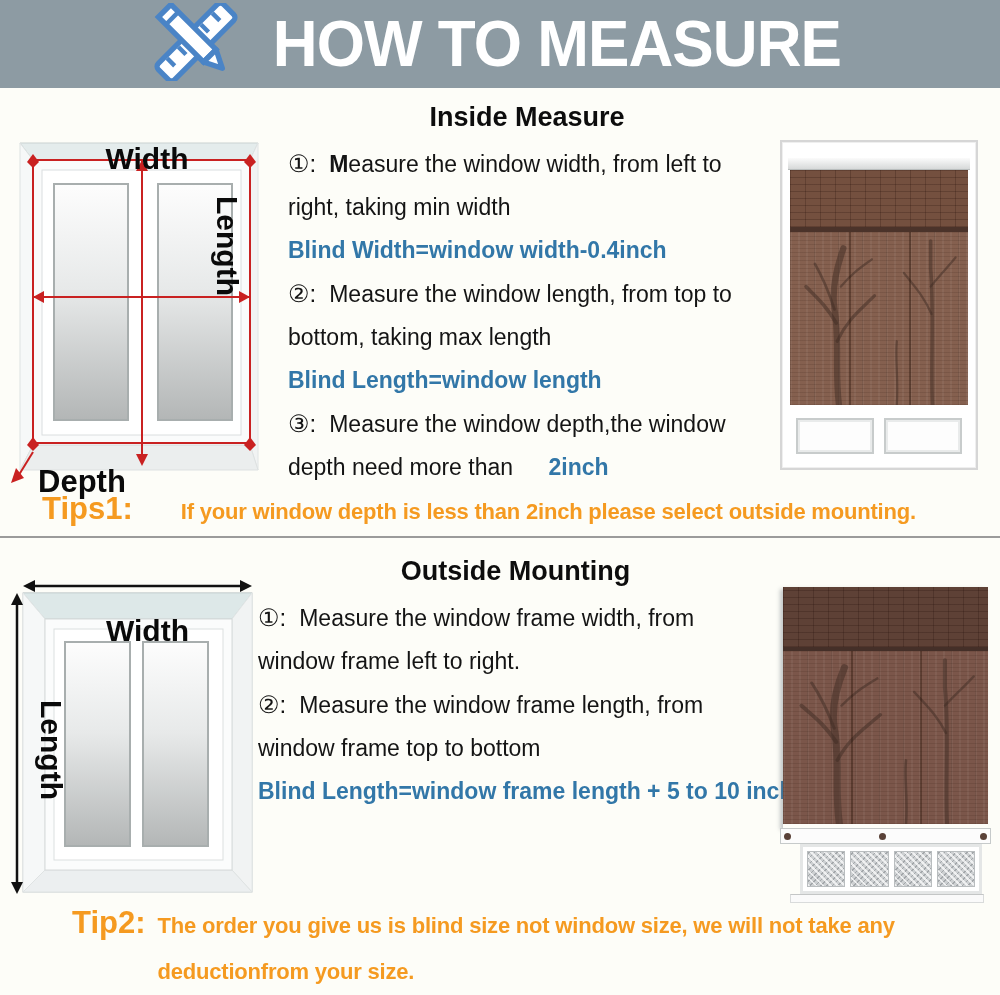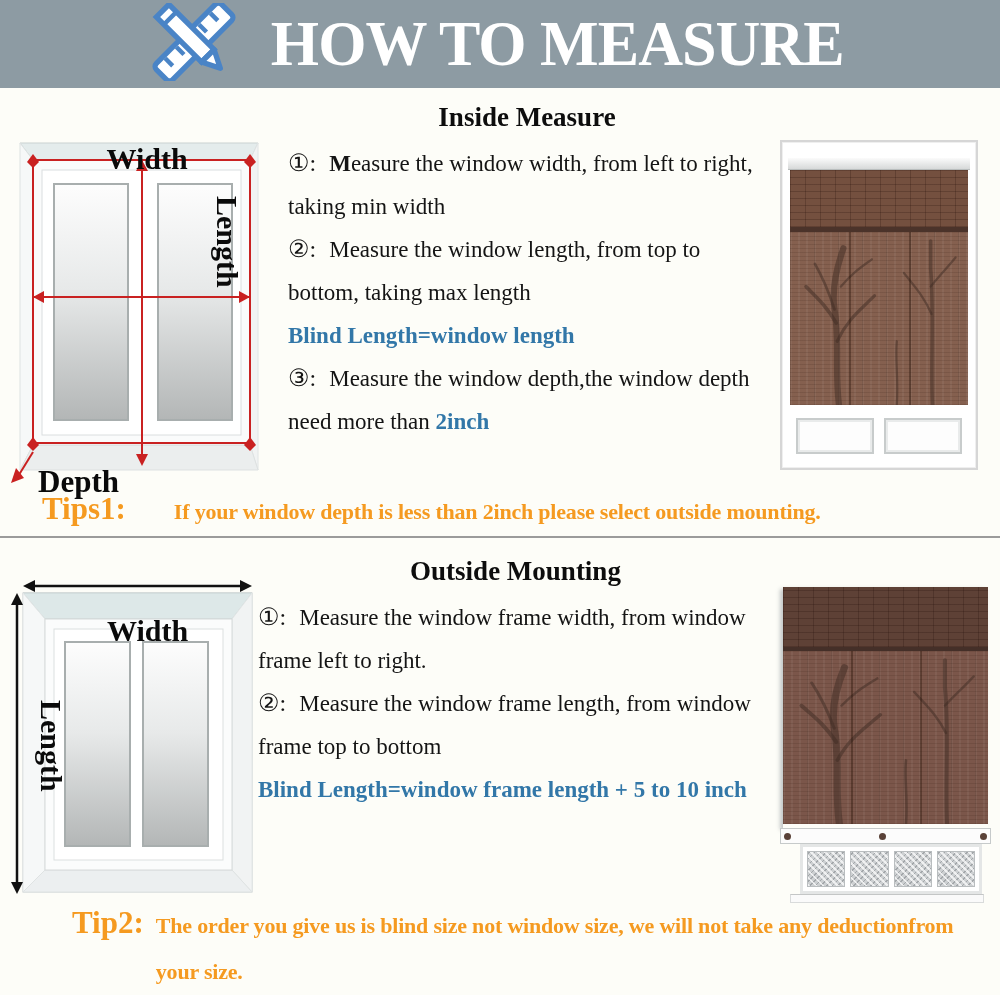--- a/index.html
+++ b/index.html
@@ -1,38 +1,38 @@
 <!DOCTYPE html>
 <html><head>
 <meta charset="utf-8">
 <style>
   * { margin:0; padding:0; box-sizing:border-box; }
   html,body { background:#ffffff; }
   .page {
     position:relative; width:1000px; height:995px; overflow:hidden;
-    background:#fdfdf8; font-family:Liberation Serif, serif; color:#151515;
+    background:#fdfdf8; font-family:Liberation Sans, sans-serif; color:#151515;
   }
   
   .header {
     position:absolute; top:0; left:0; width:1000px; height:88px;
     background:#8d9ba3; display:flex; align-items:center; justify-content:center; gap:22px;
   }
   .header-title {
     color:#ffffff; font-weight:bold; font-size:64px; letter-spacing:-1px;
     transform:scaleX(0.97); white-space:nowrap;
   }
   
   .col-inside { position:absolute; left:288px; top:96px; width:478px; }
   .col-outside { position:absolute; left:258px; top:550px; width:515px; }
   .sec-heading { text-align:center; font-size:27px; font-weight:bold; color:#0d0d0d; margin:6px 0 9px 0; }
   .step { font-size:23px; line-height:43px; color:#141414; }
   .circ { font-size:24px; margin-right:13px; }
   .boldrun { font-weight:bold; }
   .formula { font-size:23px; line-height:43px; font-weight:bold; color:#3277a8; white-space:nowrap; }
-  .blue-inline { color:#3277a8; font-weight:bold; }
+  .blue-inline { color:#3277a8; font-weight:bold;margin-left:29px; }
   
   .tip-row { position:absolute; display:flex; align-items:baseline; gap:12px; color:#f59a20; }
   .tip-row.tips1 { left:42px; top:489px; }
   .tip-row.tip2 { left:42px; top:903px; width:930px;margin-left:30px; }
   .tip-label { font-size:31px; font-weight:bold; white-space:nowrap; }
   .tip-text { font-size:22px; font-weight:bold; line-height:46px; letter-spacing:-0.2px; }
   .tips1 .tip-text { white-space:nowrap;margin-left:36px; }
   .tip2 .tip-text { width:845px; }
   .divider { position:absolute; left:0; top:536px; width:1000px; height:2px; background:#9b9b9b; }
   
@@ -165,20 +165,21 @@
       </g>
     </svg>
     <div class="dlabel horiz d1-width">Width</div>
     <div class="dlabel vert d1-length">Length</div>
     <div class="dlabel d1-depth">Depth</div>
   </div>
 
   <div class="col-inside">
     <div class="sec-heading">Inside Measure</div>
     <p class="step"><span class="circ">①:</span><span class="boldrun">M</span><span>easure the window width, from left to right, taking min width</span></p>
+    <p class="formula">Blind Width=window width-0.4inch</p>
     <p class="step"><span class="circ">②:</span><span>Measure the window length, from top to bottom, taking max length</span></p>
     <p class="formula">Blind Length=window length</p>
     <p class="step"><span class="circ">③:</span><span>Measure the window depth,the window depth need more than </span><span class="blue-inline">2inch</span></p>
   </div>
 
   <div class="photo photo-1">
     <div class="win-frame">
       <div class="head-rail"></div>
       <div class="blind blind-1">
         <div class="valance"></div>

